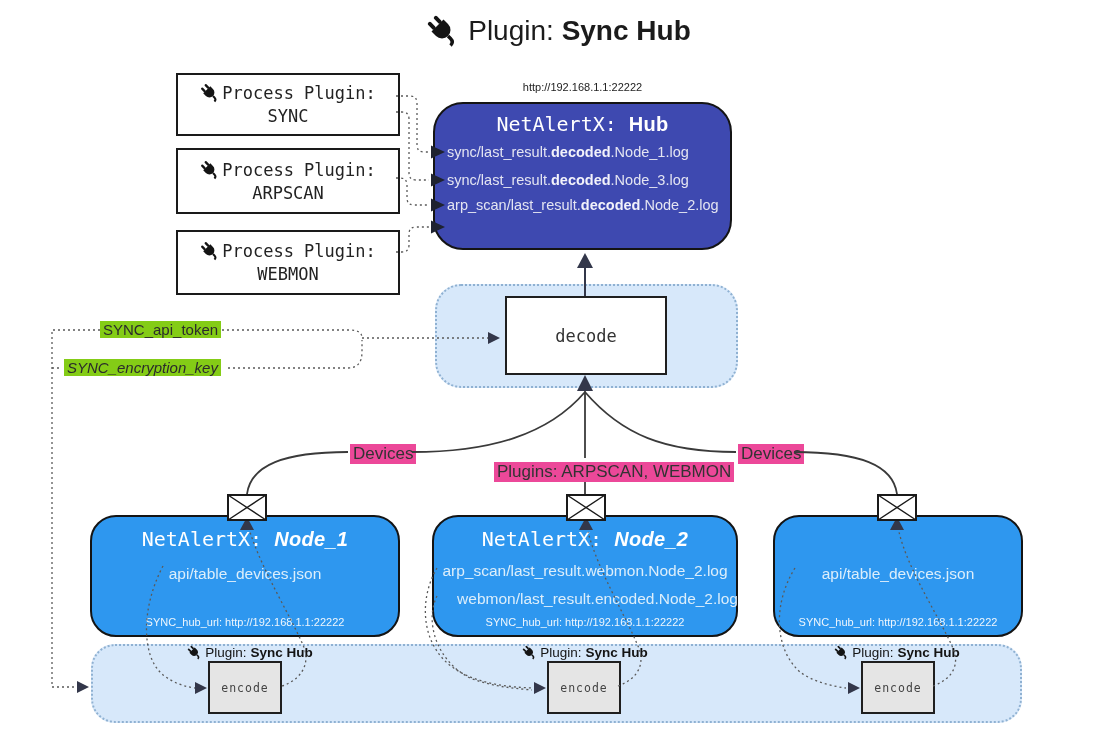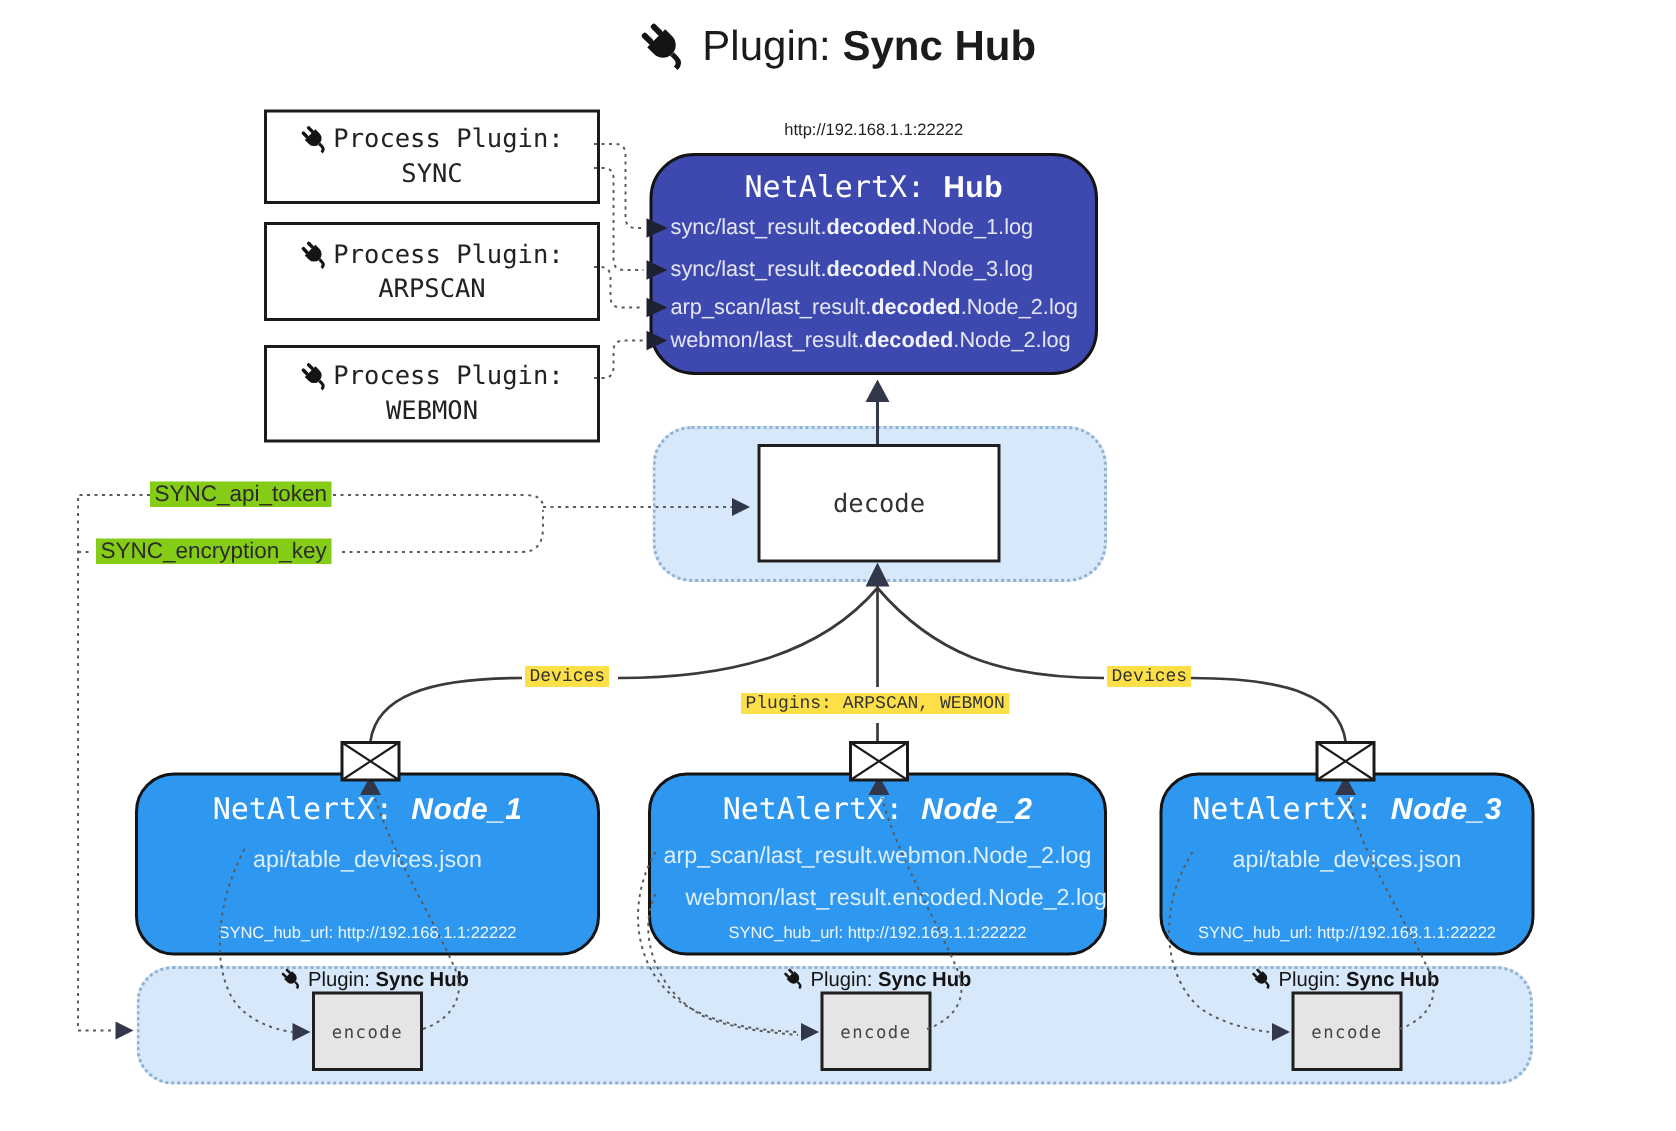--- a/index.html
+++ b/index.html
@@ -26,21 +26,21 @@
   .hub-row .bold{font-weight:bold;color:#f2f2fa;}
   .small-url{font-size:11px;color:#222;}
 
   .dcontainer{left:435px;top:284px;width:303px;height:104px;background:#d7e8fa;border:2px dotted #8fb1d2;
               border-radius:26px;box-sizing:border-box;}
   .dbox{left:505px;top:296px;width:162px;height:79px;background:#fff;border:2px solid #1f1f1f;
         box-sizing:border-box;display:flex;align-items:center;justify-content:center;
         font-family:"DejaVu Sans Mono",monospace;font-size:17px;color:#333;}
 
   .token-label{font-size:15px;color:#2b2b2b;white-space:nowrap;background:#84cc16;padding:0 3px;}
-  .edge-label{font-size:12px;color:#333;white-space:nowrap;background:#fde047;padding:0 3px;text-align:center;font-family:Liberation Mono, monospace;}
+  .edge-label{font-size:17px;color:#333;white-space:nowrap;background:#ec4899;padding:0 3px;text-align:center;}
 
   .node{background:#2e97ef;border:2.5px solid #141414;border-radius:26px;box-sizing:border-box;top:515px;height:122px;}
   .node-title{top:527px;text-align:center;font-size:20px;color:#fff;font-family:"DejaVu Sans Mono",monospace;white-space:nowrap;}
   .node-title .bold{font-family:"Liberation Sans",sans-serif;font-weight:bold;letter-spacing:.3px;font-style:italic;}
   .node-line{text-align:center;font-size:15.5px;color:#dceefb;white-space:nowrap;}
   .node-url{top:616px;text-align:center;font-size:11px;color:#eef6fd;white-space:nowrap;}
 
   .band{left:91px;top:644px;width:931px;height:79px;background:#d7e8fa;border:2px dotted #8fb1d2;
         border-radius:24px;box-sizing:border-box;}
   .band-label{top:645px;display:flex;align-items:center;justify-content:center;gap:3px;font-size:13.5px;color:#141414;}
@@ -103,47 +103,45 @@
   </div>
 
   <div class="abs small-url" style="left:433px;top:81px;width:299px;text-align:center;">http://192.168.1.1:22222</div>
   <div class="abs hub"></div>
   <div class="abs hub-title">
     <span>NetAlertX: </span><span class="bold">Hub</span>
   </div>
   <div class="abs hub-row" style="top:144px;"><span>sync/last_result.</span><span class="bold">decoded</span><span>.Node_1.log</span></div>
   <div class="abs hub-row" style="top:172px;"><span>sync/last_result.</span><span class="bold">decoded</span><span>.Node_3.log</span></div>
   <div class="abs hub-row" style="top:197px;"><span>arp_scan/last_result.</span><span class="bold">decoded</span><span>.Node_2.log</span></div>
-  <div class="abs hub-row" style="top:219px;"><span>webmon/last_result.</span><span class="bold">decoded</span><span>.Node_2.log</span></div>
 
   <div class="abs dcontainer"></div>
   <div class="abs dbox">
       <span>decode</span>
     </div>
 
   <div class="abs token-label" style="left:100px;top:321px;">SYNC_api_token</div>
-  <div class="abs token-label" style="left:64px;top:359px;">SYNC_encryption_key</div>
+  <div class="abs token-label" style="left:64px;top:359px;font-style:italic;">SYNC_encryption_key</div>
 
   <div class="abs edge-label" style="left:350px;top:444px;">Devices</div>
   <div class="abs edge-label" style="left:494px;top:462px;">Plugins: ARPSCAN, WEBMON</div>
   <div class="abs edge-label" style="left:738px;top:444px;">Devices</div>
 
   <div class="abs node" style="left:90px;width:310px;"></div>
   <div class="abs node-title" style="left:90px;width:310px;"><span>NetAlertX: </span><span class="bold">Node_1</span></div>
   <div class="abs node-line" style="left:90px;width:310px;top:565px;">api/table_devices.json</div>
   <div class="abs node-url" style="left:90px;width:310px;">SYNC_hub_url: http://192.168.1.1:22222</div>
 
   <div class="abs node" style="left:432px;width:306px;"></div>
   <div class="abs node-title" style="left:432px;width:306px;"><span>NetAlertX: </span><span class="bold">Node_2</span></div>
   <div class="abs node-line" style="left:432px;width:306px;top:562px;">arp_scan/last_result.webmon.Node_2.log</div>
   <div class="abs node-line" style="left:432px;width:306px;top:590px;text-align:right;">webmon/last_result.encoded.Node_2.log</div>
   <div class="abs node-url" style="left:432px;width:306px;">SYNC_hub_url: http://192.168.1.1:22222</div>
 
   <div class="abs node" style="left:773px;width:250px;"></div>
-  <div class="abs node-title" style="left:773px;width:250px;"><span>NetAlertX: </span><span class="bold">Node_3</span></div>
   <div class="abs node-line" style="left:773px;width:250px;top:565px;">api/table_devices.json</div>
   <div class="abs node-url" style="left:773px;width:250px;">SYNC_hub_url: http://192.168.1.1:22222</div>
 
   <div class="abs band"></div>
   <div class="abs band-label" style="left:175px;width:150px;">
     <svg width="15" height="15" viewBox="0 0 24 24">
         <use href="#plug"></use>
       </svg>
     <span><span>Plugin: </span><span class="bold">Sync Hub</span></span>
   </div>

